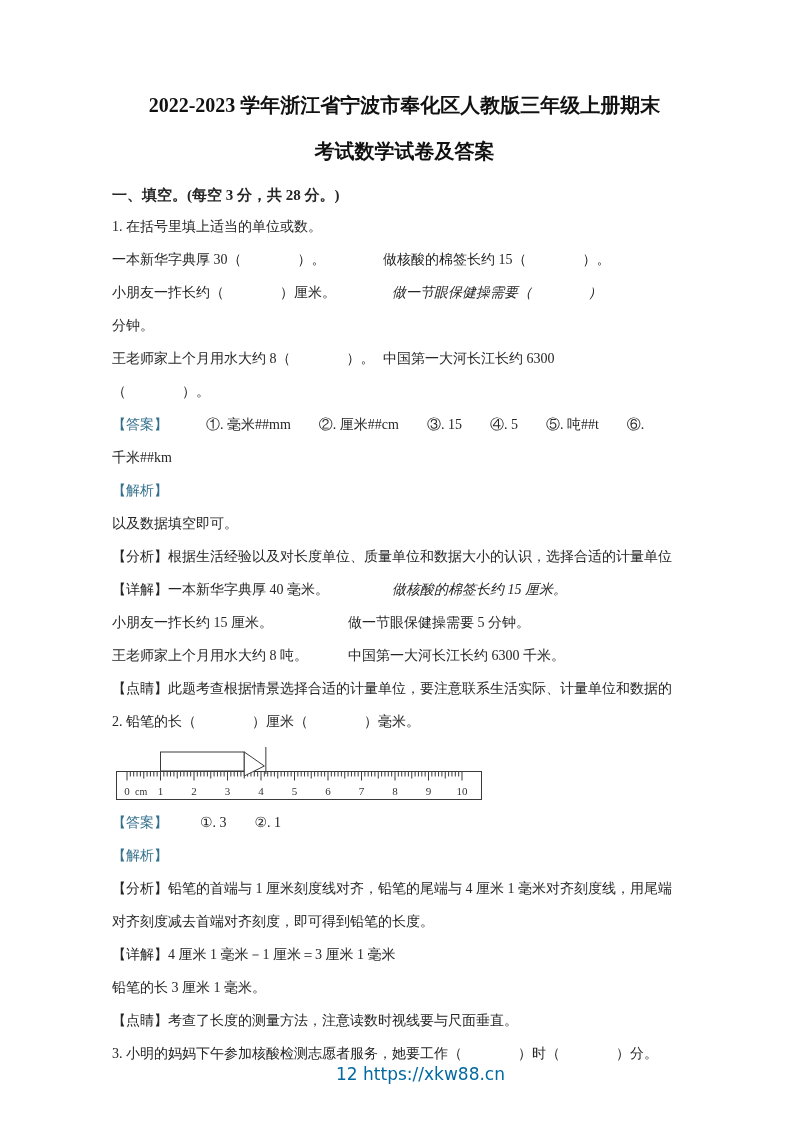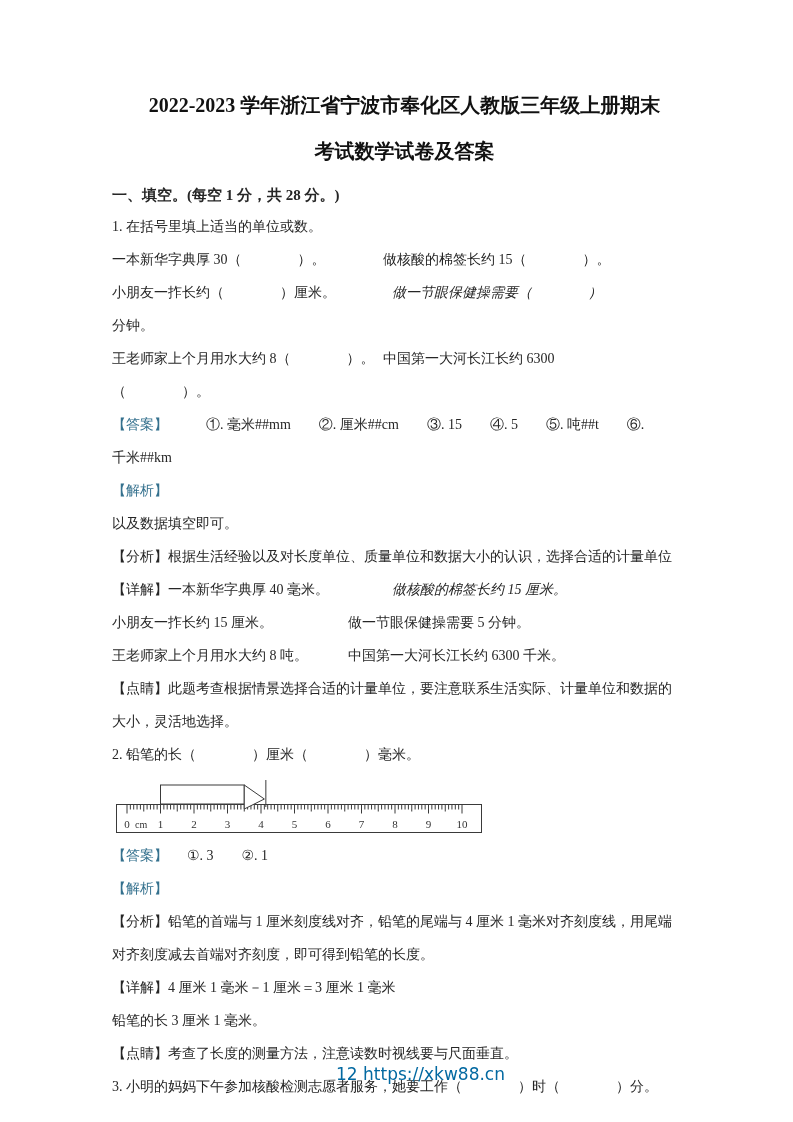--- a/index.html
+++ b/index.html
@@ -13,38 +13,38 @@
   .title .t2{display:block;margin-top:20px;}
   .sec{font-weight:bold;font-size:15px;margin-top:22px;white-space:nowrap;}
   .line{margin-top:12px;line-height:19px;min-height:19px;white-space:nowrap;position:relative;}
   .line.tight{margin-top:11px;}
   .c2{position:absolute;top:0;}
   .c2.a{left:271px;}
   .c2.b{left:280px;font-style:italic;}
   .c2.n{left:236px;}
   .lbl{color:var(--accent,#35718e);}
   .ansgap{margin-left:38px;}
-  .ansgap2{margin-left:19px;}
+  .ansgap2{margin-left:32px;}
   .ruler-wrap{height:57px;margin:3px 0 0 4px;}
   .footer{
     position:absolute;left:0;top:1064px;width:100%;text-align:center;
     color:#0369a1;font-family:"DejaVu Sans","Liberation Sans",sans-serif;font-size:17px;margin-left:24px;
   }
 </style>
 </head>
 <body>
 
 <div class="content">
 
   <h1 class="title">
     <span class="t1">2022-2023 学年浙江省宁波市奉化区人教版三年级上册期末</span>
     <span class="t2">考试数学试卷及答案</span>
   </h1>
 
-  <div class="sec">一、填空。(每空 1 分，共 28 分。)</div>
+  <div class="sec">一、填空。(每空 3 分，共 28 分。)</div>
 
   <p class="line">1. 在括号里填上适当的单位或数。</p>
 
   <p class="line"><span>一本新华字典厚 30（　　　　）。</span><span class="c2 a">做核酸的棉签长约 15（　　　　）。</span></p>
 
   <p class="line"><span>小朋友一拃长约（　　　　）厘米。</span><span class="c2 b">做一节眼保健操需要（　　　　）</span></p>
 
   <p class="line">分钟。</p>
 
   <p class="line"><span>王老师家上个月用水大约 8（　　　　）。</span><span class="c2 a">中国第一大河长江长约 6300</span></p>
@@ -60,21 +60,20 @@
   <p class="line">以及数据填空即可。</p>
   <p class="line">【分析】根据生活经验以及对长度单位、质量单位和数据大小的认识，选择合适的计量单位</p>
 
   <p class="line"><span>【详解】一本新华字典厚 40 毫米。</span><span class="c2 b">做核酸的棉签长约 15 厘米。</span></p>
 
   <p class="line"><span>小朋友一拃长约 15 厘米。</span><span class="c2 n">做一节眼保健操需要 5 分钟。</span></p>
 
   <p class="line"><span>王老师家上个月用水大约 8 吨。</span><span class="c2 n">中国第一大河长江长约 6300 千米。</span></p>
 
   <p class="line">【点睛】此题考查根据情景选择合适的计量单位，要注意联系生活实际、计量单位和数据的</p>
-  <p class="line">大小，灵活地选择。</p>
 
   <p class="line">2. 铅笔的长（　　　　）厘米（　　　　）毫米。</p>
 
   <div class="ruler-wrap"><svg width="372" height="57">
         <rect x="0.5" y="26.5" width="365" height="28" fill="#ffffff" stroke="#3a3a3a"></rect>
         <line x1="11" y1="27" x2="11" y2="35.5" stroke="#3a3a3a" stroke-width="1"></line>
         <line x1="14.35" y1="27" x2="14.35" y2="31.5" stroke="#3a3a3a" stroke-width="1"></line>
         <line x1="17.7" y1="27" x2="17.7" y2="31.5" stroke="#3a3a3a" stroke-width="1"></line>
         <line x1="21.05" y1="27" x2="21.05" y2="31.5" stroke="#3a3a3a" stroke-width="1"></line>
         <line x1="24.4" y1="27" x2="24.4" y2="31.5" stroke="#3a3a3a" stroke-width="1"></line>

